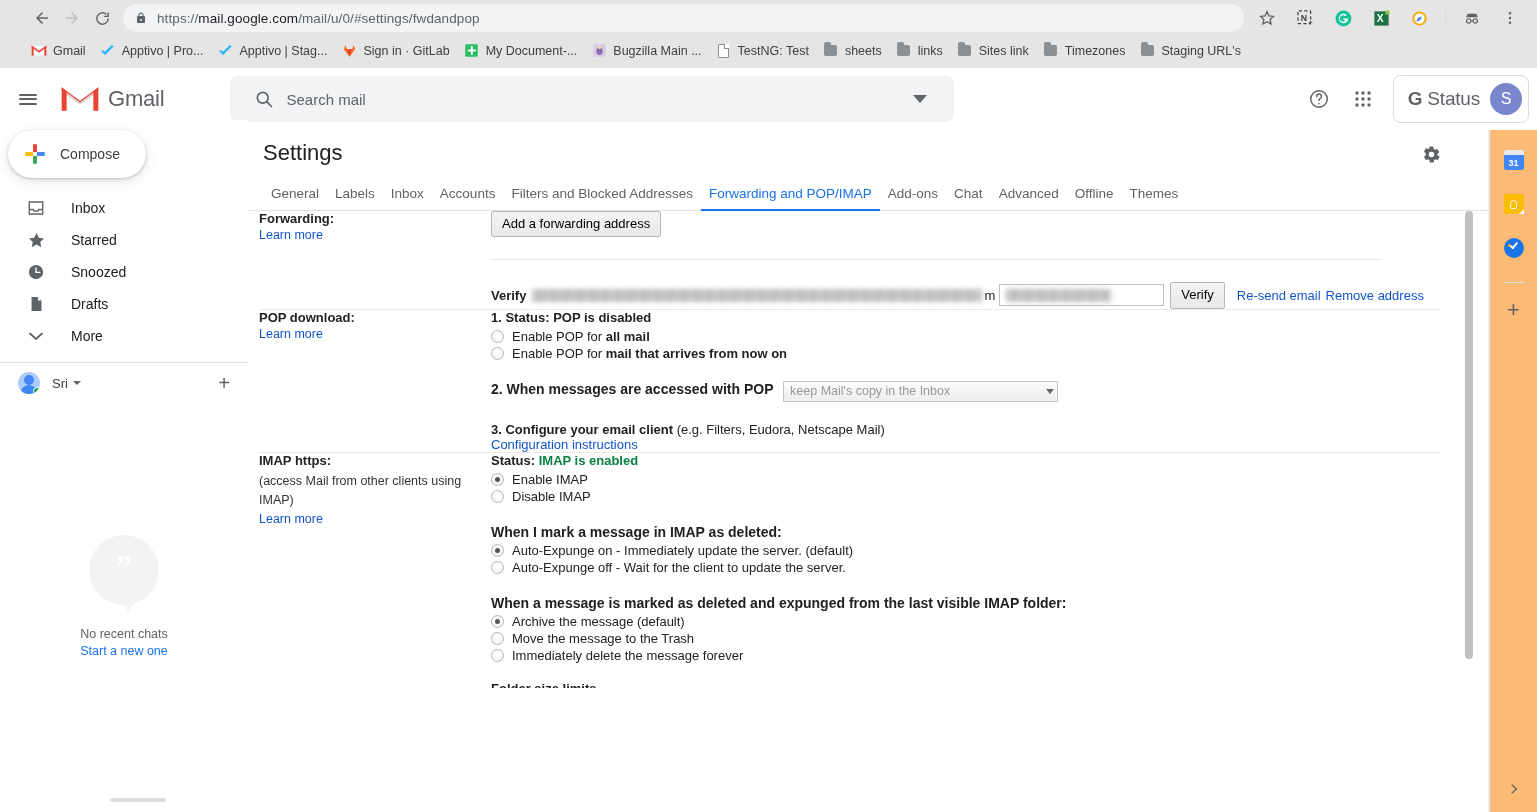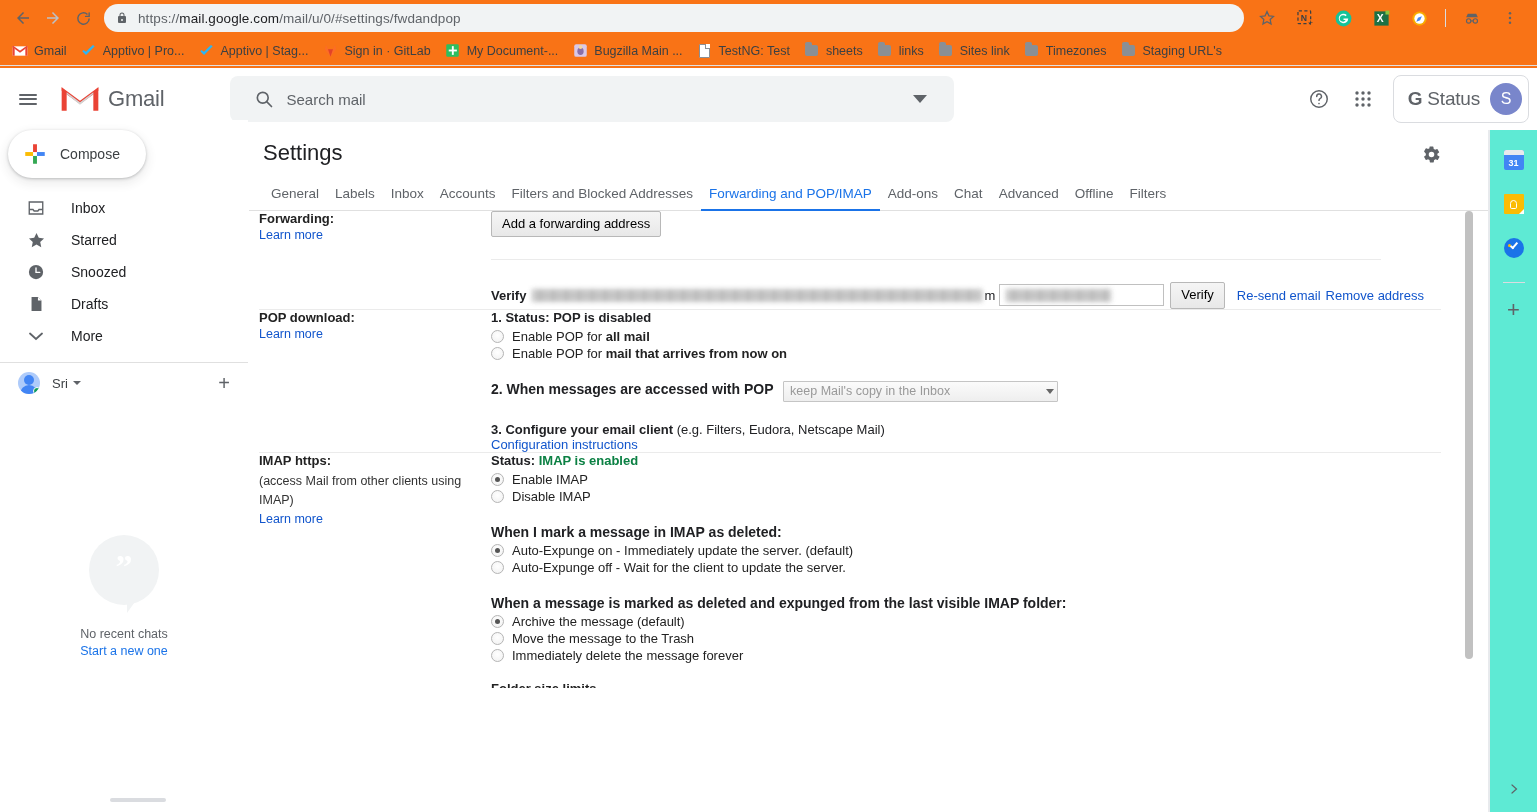--- a/index.html
+++ b/index.html
@@ -8,22 +8,23 @@
     width: 1537px; height: 812px;
     font-family: "Liberation Sans", sans-serif;
     background: #fff;
     overflow: hidden;
     position: relative;
   }
 
   
   .browser-chrome {
     height: 68px;
-    background: #f97316;
+    background: #e5e5e5;
     position: relative;
+    padding-left: 19px;
   }
   .url-row {
     height: 36px;
     display: flex;
     align-items: center;
     padding: 0 8px;
   }
   .nav-btn {
     width: 30px; height: 30px;
     display: flex; align-items: center; justify-content: center;
@@ -400,21 +401,21 @@
     background: #c1c1c1; border-radius: 4px;
   }
   .main-right-border {
     position:absolute; top:0; right:0; width:1px; height:682px; background:#e8eaed;
   }
 
   
   .side-panel {
     position:absolute; right:0; top:130px;
     width: 48px; height: 682px;
-    background:#5eead4;
+    background:#fdba74;
     border-left:1px solid #e8eaed;
     display:flex; flex-direction:column; align-items:center;
   }
   .sp-ico { width:24px;height:24px;margin-top: 20px; display:flex;align-items:center;justify-content:center;}
   .sp-first { margin-top: 18px; }
   .sp-div { width:22px;height:1px;background:#dadce0;margin-top:22px; }
   .sp-plus { color:#5f6368; font-size:22px; margin-top: 16px; line-height:1; }
   .sp-arrow { position:absolute; bottom: 14px; color:#5f6368; font-size:13px; }
 
   
@@ -791,21 +792,21 @@
     <div class="tab">General</div>
     <div class="tab">Labels</div>
     <div class="tab">Inbox</div>
     <div class="tab">Accounts</div>
     <div class="tab">Filters and Blocked Addresses</div>
     <div class="tab active">Forwarding and POP/IMAP</div>
     <div class="tab">Add-ons</div>
     <div class="tab">Chat</div>
     <div class="tab">Advanced</div>
     <div class="tab">Offline</div>
-    <div class="tab">Filters</div>
+    <div class="tab">Themes</div>
   </div>
 
   <div class="content-scroll">
     <table class="settings-table">
 
       <tbody>
           <tr class="sec">
         <td class="label-col">
           <div class="sec-title">Forwarding:</div>
           <a class="learn-more">Learn more</a>

